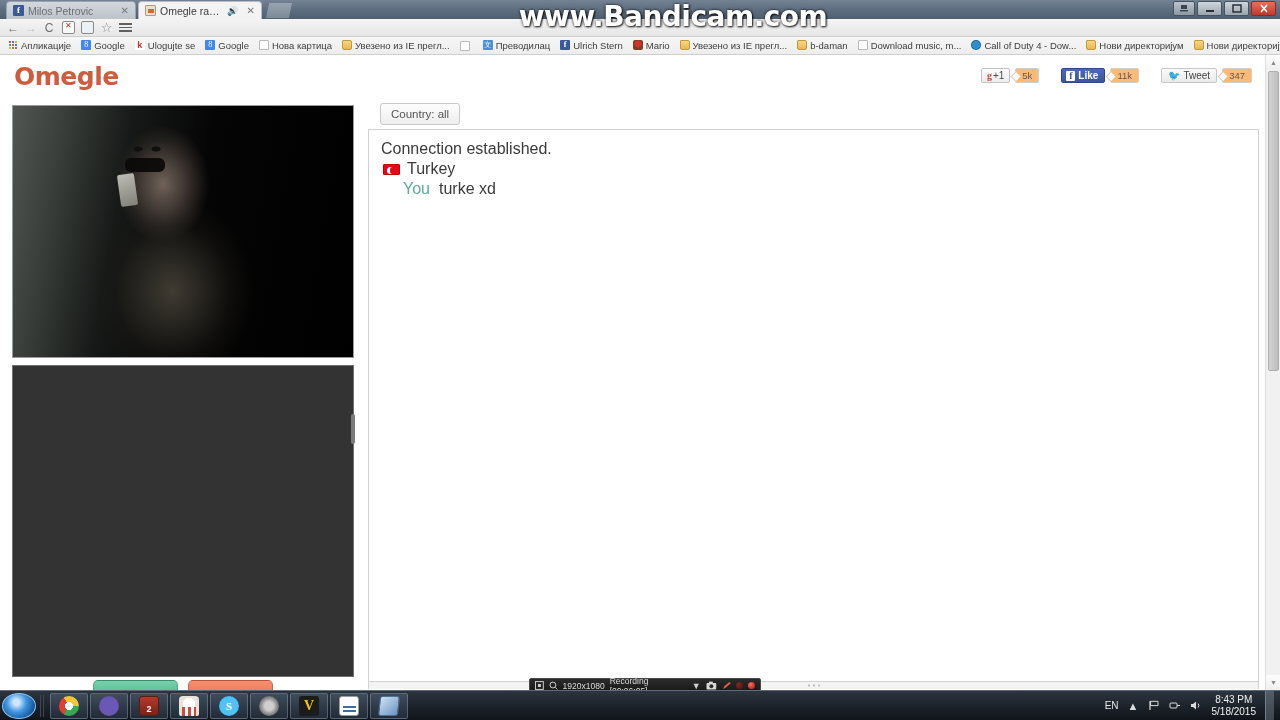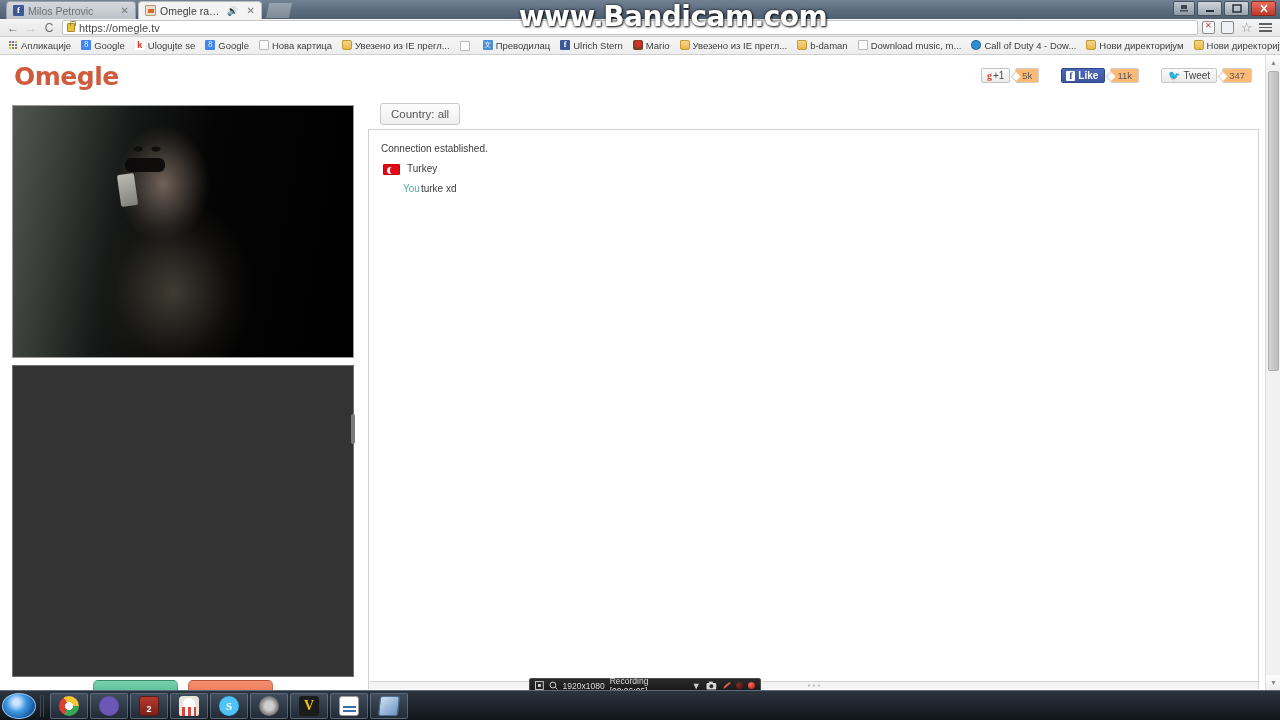--- a/index.html
+++ b/index.html
@@ -264,35 +264,35 @@
     position:absolute; left: 380px; top: 48px;
     background: linear-gradient(180deg,#fdfdfd,#eeeeee);
     border:1px solid #c9c9c9; border-radius:3px;
     font-size: 11.5px; color:#555; padding: 4px 10px;
   }
   .chatlog {
     position:absolute; left: 368px; top: 74px; width: 891px; height: 553px;
     background:#fff; border:1px solid #d2d2d2;
     padding: 9px 12px; overflow:hidden;
   }
-  .log-line { font-size: 10px; color: #3b3b3b; line-height: 20px; }
+  .log-line { font-size: 16px; color: #3b3b3b; line-height: 20px; }
   .log-stranger { display:flex; align-items:center; gap: 7px; padding-left: 2px;}
   .flag-tr {
     width: 17px; height: 11px; background: #e30a17; border-radius:1px;
     position: relative; display:inline-block; border:1px solid #c00;
   }
   .flag-tr::before {
     content:""; position:absolute; left:3px; top:2px; width:7px; height:7px;
     border-radius:50%; background:#fff;
   }
   .flag-tr::after {
     content:""; position:absolute; left:5.5px; top:2px; width:5.5px; height:7px;
     border-radius:50%; background:#e30a17;
   }
-  .log-you { padding-left: 22px; display:flex; gap: 1px; }
+  .log-you { padding-left: 22px; display:flex; gap: 9px; }
   .you-label { color: #5aab9c; }
   .log-resizer {
     position:absolute; left: 368px; top: 627px; width: 891px; height: 7px;
     background: #f3f3f3; border-left:1px solid #d2d2d2; border-right:1px solid #d2d2d2;
     display:flex; align-items:center; justify-content:center;
   }
   .log-resizer i { display:block; width: 14px; height: 3px;
     background: radial-gradient(circle at 2px 1.5px, #bdbdbd 1px, transparent 1.2px) 0 0/5px 3px repeat-x; }
 
   
@@ -418,24 +418,20 @@
             <path d="M3 1 L9 8 M9 1 L3 8" stroke="#fff" stroke-width="1.6"></path>
           </svg>
         </div>
       </div>
     </div>
 
     <div class="toolbar">
       <span class="navbtn">←</span>
       <span class="navbtn disabled">→</span>
       <span class="navbtn">C</span>
-      <div class="omnibox">
-        <span class="lock-icon"></span>
-        <span>https://omegle.tv</span>
-      </div>
       <div class="toolbar-icons">
         <span class="ticon ticon-ext"></span>
         <span class="ticon ticon-apps"></span>
         <span class="ticon ticon-star">☆</span>
         <span class="ticon ticon-menu">
             <i></i>
             <i></i>
             <i></i>
           </span>
       </div>
@@ -630,14 +626,35 @@
     <div class="tb-item">
       <span class="tb-ico ico-v">V</span>
     </div>
     <div class="tb-item">
       <span class="tb-ico ico-doc"></span>
     </div>
     <div class="tb-item">
       <span class="tb-ico ico-blue"></span>
     </div>
 
+    <div class="tray">
+      <span>EN</span>
+      <span class="tray-ico">▲</span>
+      <svg width="12" height="11" viewBox="0 0 12 11">
+        <path d="M2 1 V10" stroke="#dcdcdc" stroke-width="1.2"></path>
+        <path d="M2.6 1.3 H10 V5.6 H2.6 Z" fill="none" stroke="#dcdcdc" stroke-width="1"></path>
+      </svg>
+      <svg width="12" height="11" viewBox="0 0 12 11">
+        <rect x="1" y="3" width="7" height="5" rx="1" fill="none" stroke="#dcdcdc"></rect>
+        <path d="M8 5.5 H11" stroke="#dcdcdc"></path>
+      </svg>
+      <svg width="13" height="11" viewBox="0 0 13 11">
+        <path d="M1 4 H3 L6 1.5 V9.5 L3 7 H1 Z" fill="#dcdcdc"></path>
+        <path d="M8 3.5 A3 3 0 0 1 8 7.5" fill="none" stroke="#dcdcdc"></path>
+      </svg>
+      <div class="clock">
+        <div>8:43 PM</div>
+        <div>5/18/2015</div>
+      </div>
+      <div class="show-desktop"></div>
+    </div>
   </div>
 </div>
 
 </body></html>

